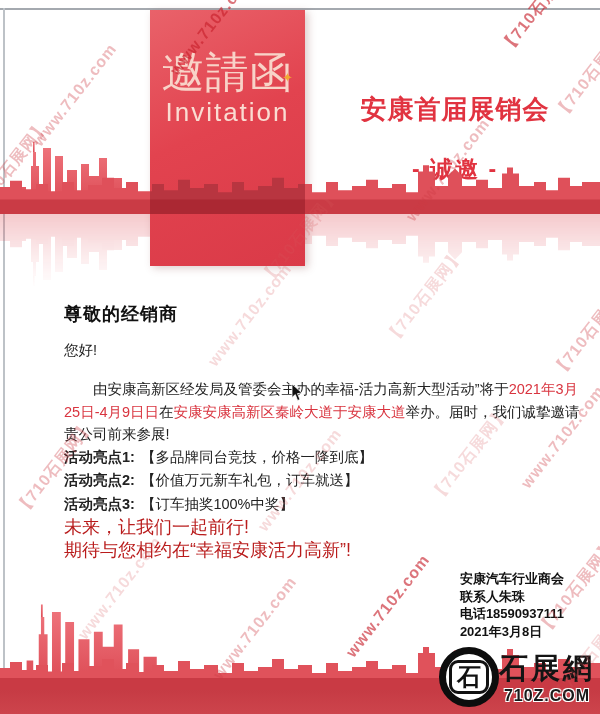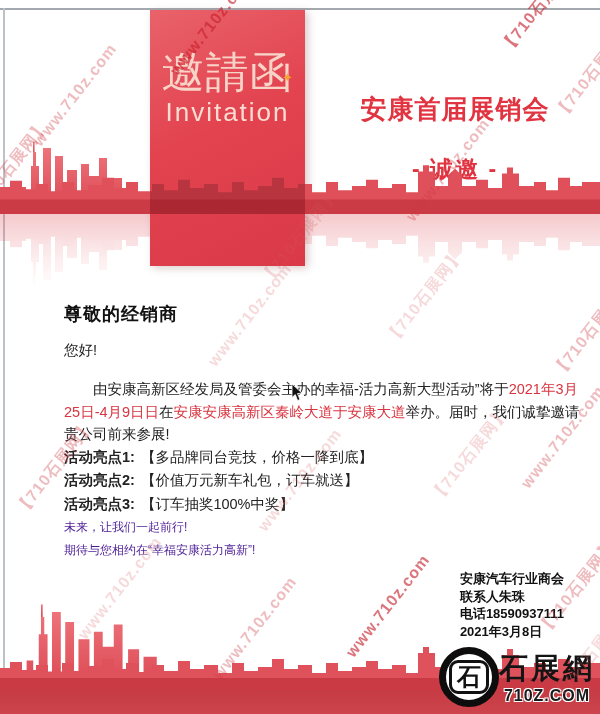--- a/index.html
+++ b/index.html
@@ -51,21 +51,21 @@
     background:linear-gradient(#c63b44,#cd444c); }
 
   
   .letter { position:absolute; left:64px; top:302px; width:516px; z-index:5; }
   .salutation { font-size:18px; font-weight:bold; color:#111; letter-spacing:1px; }
   .greeting { margin-top:13px; font-size:14.5px; line-height:22px; color:#222; }
   .para { margin-top:17px; font-size:14.5px; line-height:22.5px; color:#222; text-indent:29px; }
   .red-inline { color:#d9343f; }
   .hl-row { font-size:14.5px; line-height:23.5px; color:#222; }
   .hl-label { font-weight:bold; margin-right:6px; }
-  .closing { font-size:12px; line-height:23px; color:#4c1d95; }
+  .closing { font-size:18px; line-height:23px; color:#b91c1c; }
 
   
   .signature { position:absolute; right:36px; top:570px; text-align:left; z-index:5;
     font-size:13px; font-weight:bold; line-height:17.5px; color:#111; }
 
   
   .logo { position:absolute; right:5px; top:647px; z-index:6; display:flex; align-items:center; }
   .logo-circle { width:60px; height:60px; border:7px solid #0d0d0d; border-radius:50%;
     background:#fff; display:flex; align-items:center; justify-content:center; }
   .logo-glyph { border:3px solid #111; border-radius:9px; padding:0 5px; font-family:"DejaVu Serif",serif;

